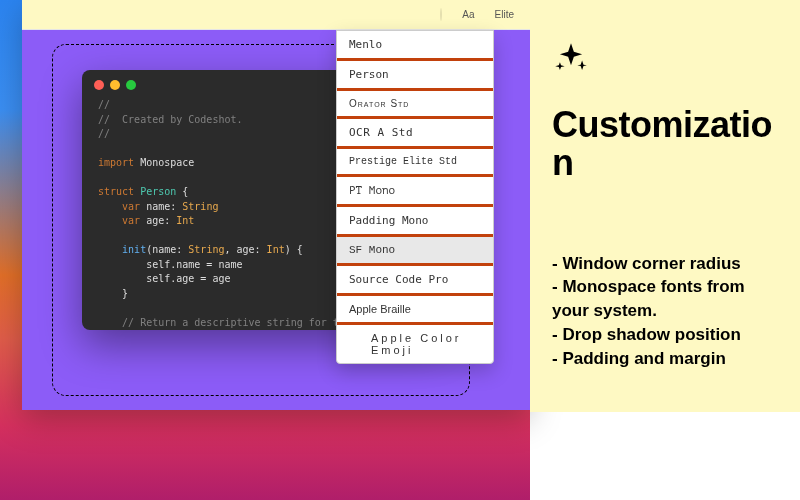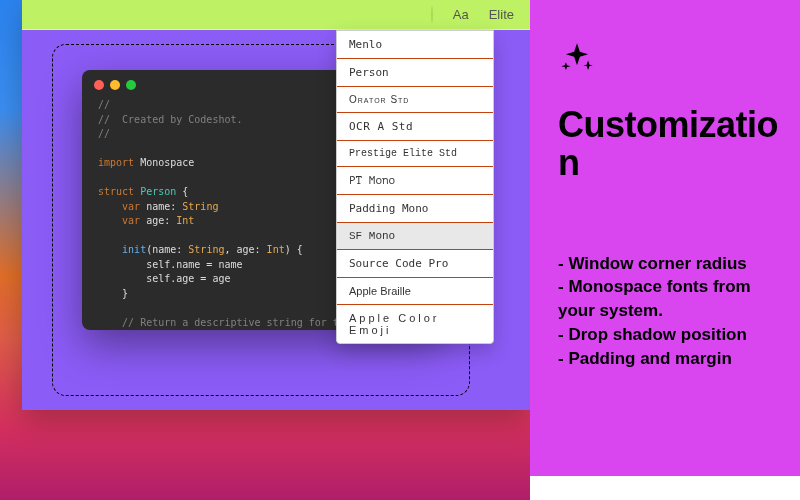--- a/index.html
+++ b/index.html
@@ -11,23 +11,23 @@
     display: flex;
   }
   .left-pane {
     position: relative;
     width: 530px;
     height: 500px;
     background: linear-gradient(180deg, #2b84f0 0%, #3b8ef2 22%, #e26f28 55%, #e05c4a 68%, #d5305e 85%, #b01e6a 100%);
   }
   .right-pane {
     width: 270px;
-    height: 476px;
-    background: #d946ef;
-    padding: 40px 22px 0 28px;
+    height: 412px;
+    background: #fef9c3;
+    padding: 40px 22px 0 22px;
     position: relative;
   }
   .sparkle {
     width: 38px;
     height: 38px;
     margin-bottom: 28px;
     color: #000;
   }
   .headline {
     font-size: 36px;
@@ -52,28 +52,28 @@
     top: 0;
     left: 22px;
     right: 0;
     height: 410px;
     background: #f4f4f4;
     border-radius: 0 0 0 0;
     box-shadow: 0 10px 30px rgba(0,0,0,0.25);
   }
   .toolbar {
     height: 30px;
-    background: #bef264;
+    background: #fef9c3;
     border-bottom: 1px solid #e5e5e5;
     display: flex;
     align-items: center;
     justify-content: flex-end;
     padding: 0 10px;
     gap: 8px;
-    font-size: 13px;
+    font-size: 10px;
     color: #555;
   }
   .toolbar-btn {
     padding: 2px 6px;
     border-radius: 4px;
     cursor: pointer;
   }
   .color-circle {
     width: 14px;
     height: 14px;
@@ -147,24 +147,24 @@
     background: #fff;
     border: 1px solid #ccc;
     border-radius: 0 0 4px 4px;
     box-shadow: 0 8px 20px rgba(0,0,0,0.2);
     font-size: 11px;
     color: #333;
     z-index: 10;
   }
   .menu-item {
     padding: 7px 12px;
-    border-bottom: 1px solid #c2410c;
+    border-bottom: 3px solid #c2410c;
     cursor: pointer;
   }
-  .menu-item:last-child { border-bottom: none; }
+  .menu-item:last-child { border-bottom: none; margin-left: 22px; }
   .menu-item.sel {
     background: #e8e8e8;
   }
   .f-menlo { font-family: Menlo, monospace; }
   .f-monaco { font-family: Monaco, monospace; }
   .f-ocr { font-family: "OCR A Std", monospace; letter-spacing: 0.5px; }
   .f-orator { font-variant: small-caps; letter-spacing: 1px; font-size: 10px; }
   .f-prestige { font-family: Courier, monospace; font-size: 10px; }
   .f-pt { font-family: "PT Mono", monospace; }
   .f-roboto { font-family: monospace; }

